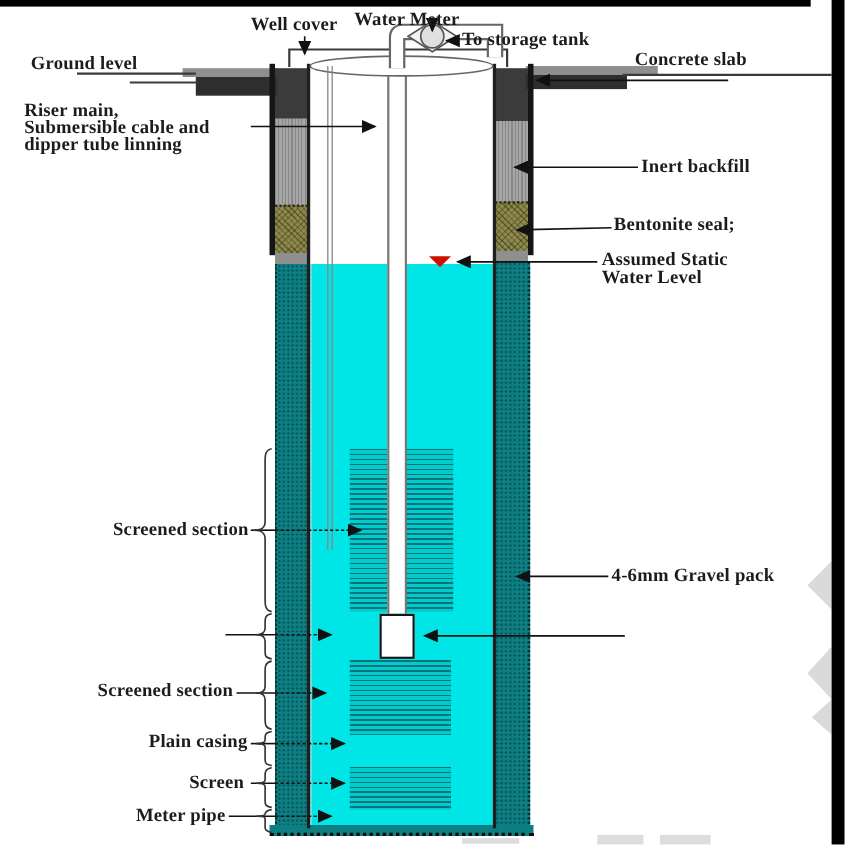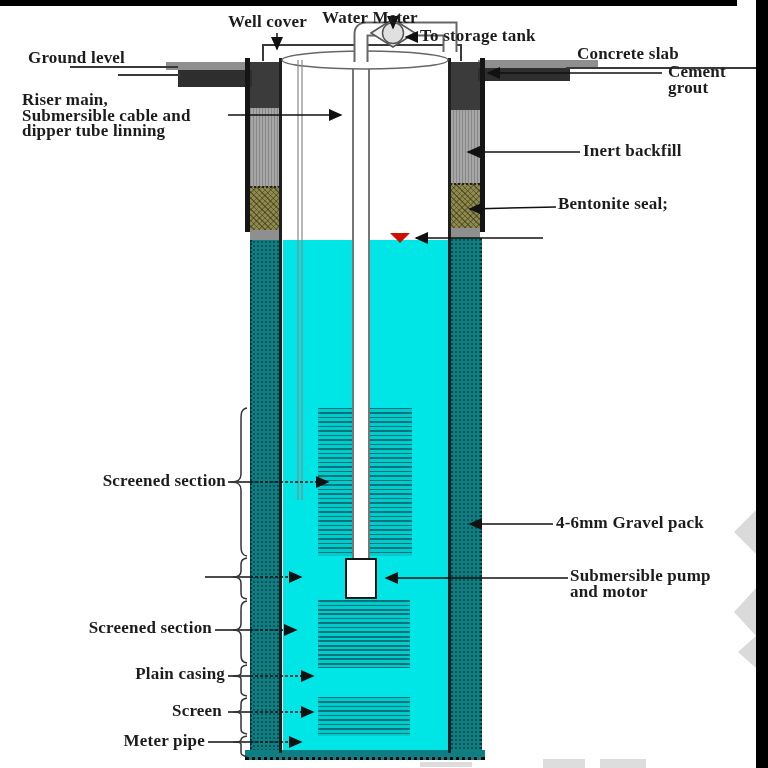--- a/index.html
+++ b/index.html
@@ -153,40 +153,39 @@
       <path d="M247,698 C241,699 241,702 241,705 L241,709 C241,711 239,712 233,712 C239,712 241,713 241,715 L241,728 C241,731 241,733 247,734"></path>
       <path d="M247,736 C241,737 241,739 241,740 C241,741 239,742 233,742 C239,742 241,743 241,744 L241,752 C241,754 241,755 247,757"></path>
     </g>
   </svg>
 
   <div class="lbl" style="left:28px;top:50px;">Ground level</div>
   <div class="lbl" style="left:228px;top:14px;">Well cover</div>
   <div class="lbl" style="left:322px;top:10px;text-align:center;">Water Meter</div>
   <div class="lbl" style="left:420px;top:28px;">To storage tank</div>
   <div class="lbl" style="left:577px;top:46px;">Concrete slab</div>
-  <div class="lbl wrap" style="left:668px;top:64px;width:78px;">Cement grout</div>
 
   <div class="lbl" style="left:22px;top:92px;">
     <div>Riser main,</div>
     <div>Submersible cable and</div>
     <div>dipper tube linning</div>
   </div>
 
   <div class="lbl" style="left:583px;top:143px;">Inert backfill</div>
   <div class="lbl" style="left:558px;top:196px;">Bentonite seal;</div>
 
+  <div class="lbl" style="left:547px;top:228px;">
+    <div>Assumed Static</div>
+    <div>Water Level</div>
+  </div>
 
   <div class="lbl" style="left:76px;top:473px;width:150px;text-align:right;">Screened section</div>
 
   <div class="lbl" style="left:556px;top:515px;">4-6mm Gravel pack</div>
 
 
-  <div class="lbl" style="left:570px;top:568px;">
-    <div>Submersible pump</div>
-    <div>and motor</div>
-  </div>
 
   <div class="lbl" style="left:62px;top:620px;width:150px;text-align:right;">Screened section</div>
   <div class="lbl" style="left:75px;top:666px;width:150px;text-align:right;">Plain casing</div>
   <div class="lbl" style="left:72px;top:703px;width:150px;text-align:right;">Screen</div>
   <div class="lbl" style="left:55px;top:733px;width:150px;text-align:right;">Meter pipe</div>
 
 </div>
 
 </body></html>

